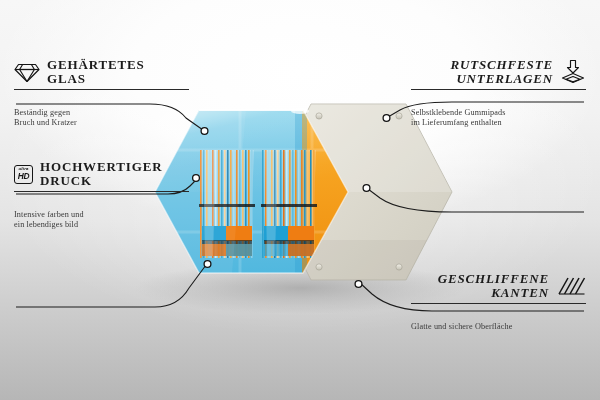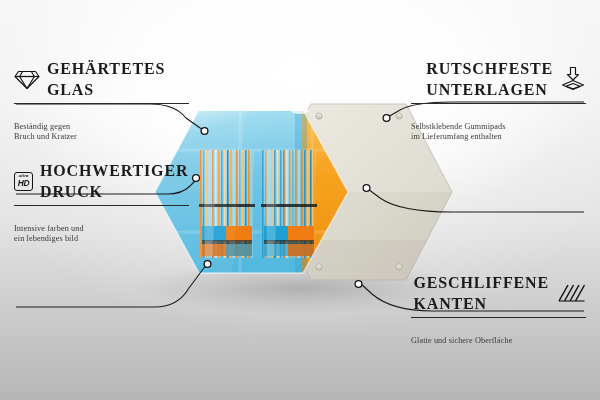--- a/index.html
+++ b/index.html
@@ -24,24 +24,24 @@
 
   
   .product{position:absolute;left:0;top:0;width:600px;height:400px;z-index:2;}
 
   
   .callout{position:absolute;z-index:6;}
   .cal-head{display:flex;align-items:center;gap:7px;}
   .cal-head.right{justify-content:flex-end;}
   .ttl{
     font-family:"Liberation Serif", serif;
-    font-size:16px;font-weight:700;letter-spacing:.85px;
-    line-height:21px;color:#1b1b1b;text-transform:uppercase;white-space:pre-line;
-  }
-  .ttl.r{text-align:left;}
+    font-size:13px;font-weight:700;letter-spacing:.85px;
+    line-height:14px;color:#1b1b1b;text-transform:uppercase;white-space:pre-line;
+  }
+  .ttl.r{text-align:right;font-style:italic;}
   .rule{height:0;border-top:1px solid #2a2a2a;margin-top:3px;}
   .sub{
     font-family:"Liberation Serif", serif;
     font-size:8.2px;line-height:10.4px;color:#3a3a3a;
     margin-top:18px;white-space:pre-line;letter-spacing:.12px;
   }
   .sub.r{text-align:left;}
   .ico{flex:0 0 auto;display:block;}
 
   

